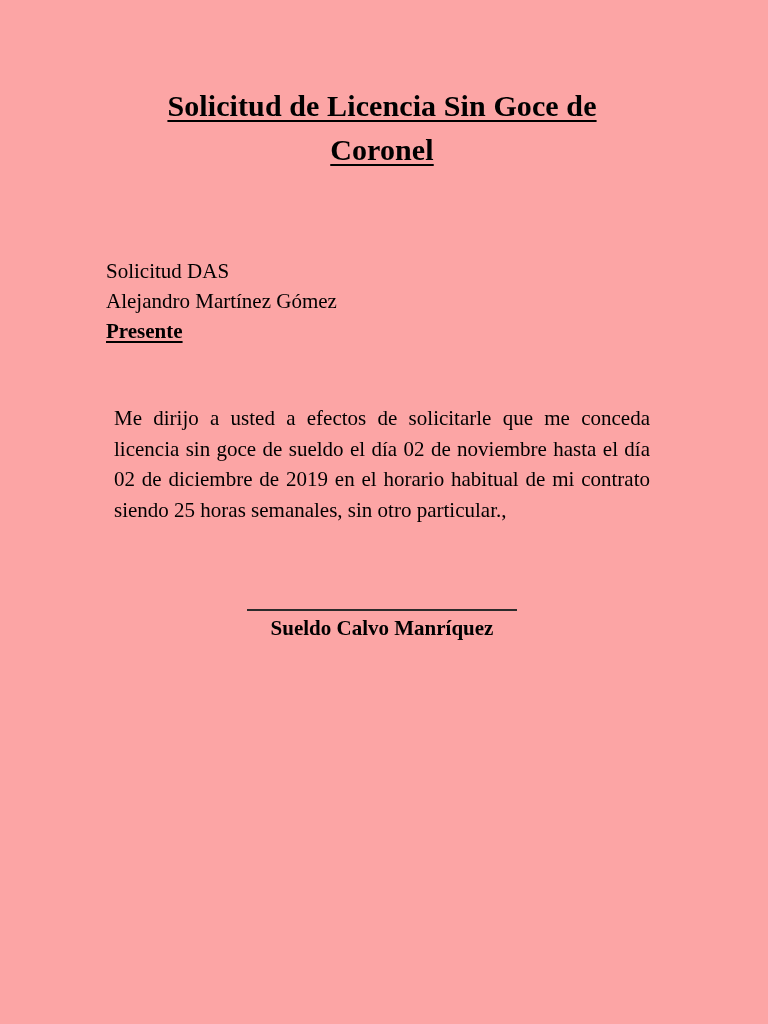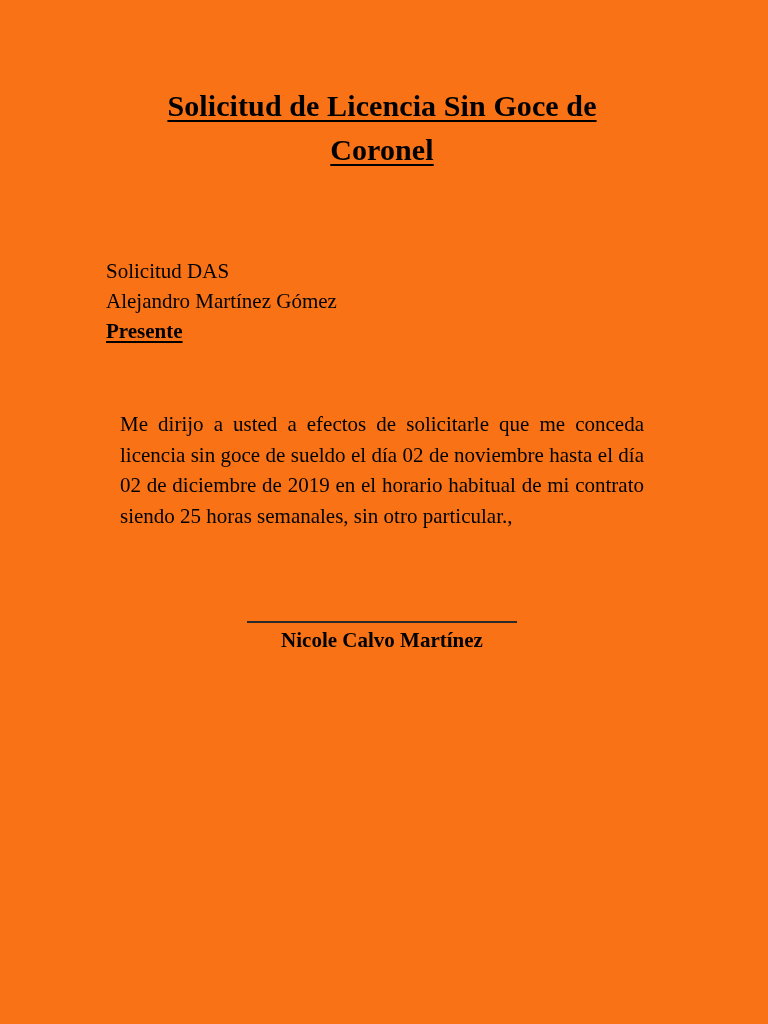--- a/index.html
+++ b/index.html
@@ -15,21 +15,21 @@
     overflow: hidden;
     font-family: "Liberation Serif", "DejaVu Serif", serif;
     color: #000000;
     -webkit-font-smoothing: antialiased;
   }
 
   .page {
     position: relative;
     width: 768px;
     height: 1024px;
-    background: #f97316;
+    background: #fca5a5;
     box-sizing: border-box;
     padding: 0 110px 0 106px;
   }
 
   
   .doc-title {
     margin: 0;
     padding-top: 84px;
     font-size: 30px;
     line-height: 1.46;
@@ -67,21 +67,21 @@
   .addressee .ln { display: block; }
   .addressee .emph {
     font-weight: bold;
     text-decoration: underline;
     text-decoration-thickness: 2px;
     text-underline-offset: 3px;
   }
 
   
   .body-paragraph {
-    margin: 14px;
+    margin: 8px;
     padding-top: 49px;
     font-size: 21px;
     line-height: 1.45;
     text-align: justify;
     text-align-last: left;
     hyphens: none;
   }
 
   .closing {
     margin: 0;
@@ -126,16 +126,16 @@
     <span class="ln">Solicitud DAS</span>
     <span class="ln">Alejandro Martínez Gómez</span>
     <span class="ln"><span class="emph">Presente</span></span>
   </div>
 
   <p class="body-paragraph">Me dirijo a usted a efectos de solicitarle que me conceda licencia sin goce de sueldo el día 02 de noviembre hasta el día 02 de diciembre de 2019 en el horario habitual de mi contrato siendo 25 horas semanales, sin otro particular.,</p>
 
 
   <div class="signature">
     <span class="rule"></span>
-    <span class="sig-line">Nicole Calvo Martínez</span>
+    <span class="sig-line">Sueldo Calvo Manríquez</span>
   </div>
 
 </div>
 
 </body></html>

